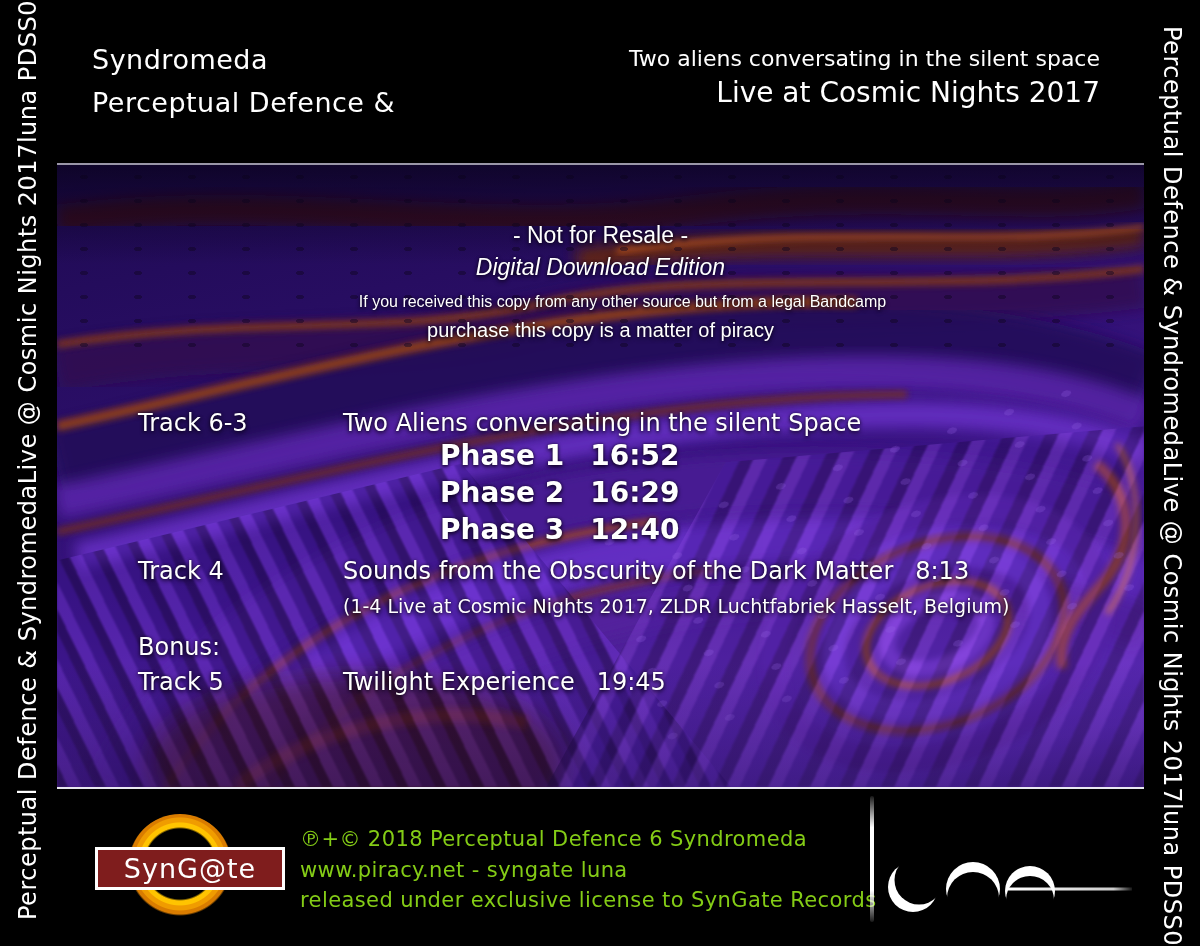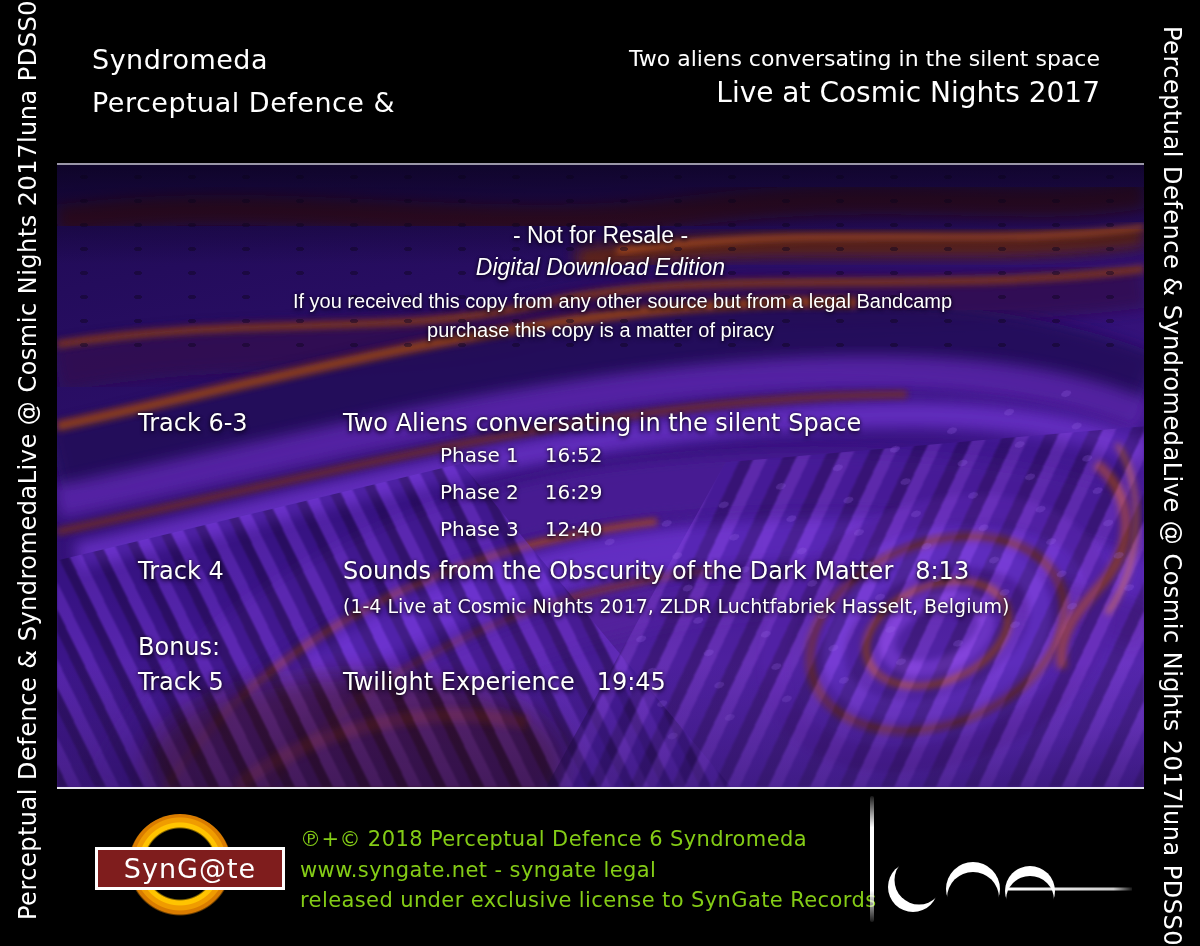--- a/index.html
+++ b/index.html
@@ -39,29 +39,29 @@
     background-size:60px 34px;opacity:.5;transform:rotate(-18deg);}
   .vignette{inset:0;background:linear-gradient(180deg,rgba(8,2,24,.7) 0,rgba(8,2,24,0) 16%),
                               linear-gradient(0deg,rgba(20,5,50,.35) 0,transparent 20%);}
 
   .on-art{position:absolute;text-shadow:0 2px 4px rgba(10,0,25,.85),0 0 3px rgba(0,0,0,.6);}
 
   
   .notice{left:0;right:0;top:55px;text-align:center;font-family:"Liberation Sans",sans-serif;}
   .notice .n1{font-size:23px;line-height:31px;}
   .notice .n2{font-size:23px;line-height:32px;font-style:italic;}
-  .notice .n3{font-size:20px;line-height:29px;margin-top:4px;padding-left:44px;}
+  .notice .n3{font-size:16px;line-height:29px;margin-top:4px;padding-left:44px;}
   .notice .n4{font-size:20px;line-height:28px;}
 
   
   .track-row{position:absolute;left:0;right:0;height:36px;font-size:24px;white-space:nowrap;}
   .t-label{position:absolute;left:81px;}
   .t-title{position:absolute;left:286px;}
   .t-time{margin-left:22px;}
-  .phases{position:absolute;left:383px;font-size:20px;line-height:37px;white-space:nowrap;}
+  .phases{position:absolute;left:383px;font-size:28px;line-height:37px;white-space:nowrap;font-weight:bold;}
   .phase-time{margin-left:26px;}
   .live-note{position:absolute;left:286px;font-size:19px;white-space:nowrap;}
 
   
   .syngate{position:absolute;left:95px;top:810px;width:190px;height:122px;}
   .sg-ring{position:absolute;left:33px;top:4px;width:104px;height:104px;border-radius:50%;
     background:radial-gradient(circle at 50% 48%,transparent 0 35px,#ffc400 37px 41px,#f09c00 42px 46px,#d97c00 47px 50px,transparent 52px);}
   .sg-box{position:absolute;left:0;top:37px;width:184px;height:37px;background:#7f1d1d;border:3px solid #fff;
     display:flex;align-items:center;justify-content:center;font-size:27px;letter-spacing:1px;}
   .credits{position:absolute;left:300px;top:824px;font-size:21px;line-height:30.5px;color:#84cc16;letter-spacing:.4px;}
@@ -179,21 +179,21 @@
     </div>
   </div>
 
   <div class="syngate">
     <div class="sg-ring"></div>
     <div class="sg-box">SynG@te</div>
   </div>
 
   <div class="credits">
     <div>℗+© 2018 Perceptual Defence 6 Syndromeda</div>
-    <div>www.syngate.net - syngate legal</div>
+    <div>www.piracy.net - syngate luna</div>
     <div>released under exclusive license to SynGate Records</div>
   </div>
 
   <div class="luna-logo">
     <svg width="282" height="144" viewBox="0 0 282 144" role="img" aria-label="luna">
       <defs>
         <linearGradient id="vfade" x1="0" y1="0" x2="0" y2="1">
           <stop offset="0" stop-color="#fff" stop-opacity="0.1"></stop>
             <stop offset="0.25" stop-color="#fff"></stop>
           <stop offset="0.75" stop-color="#fff"></stop>

